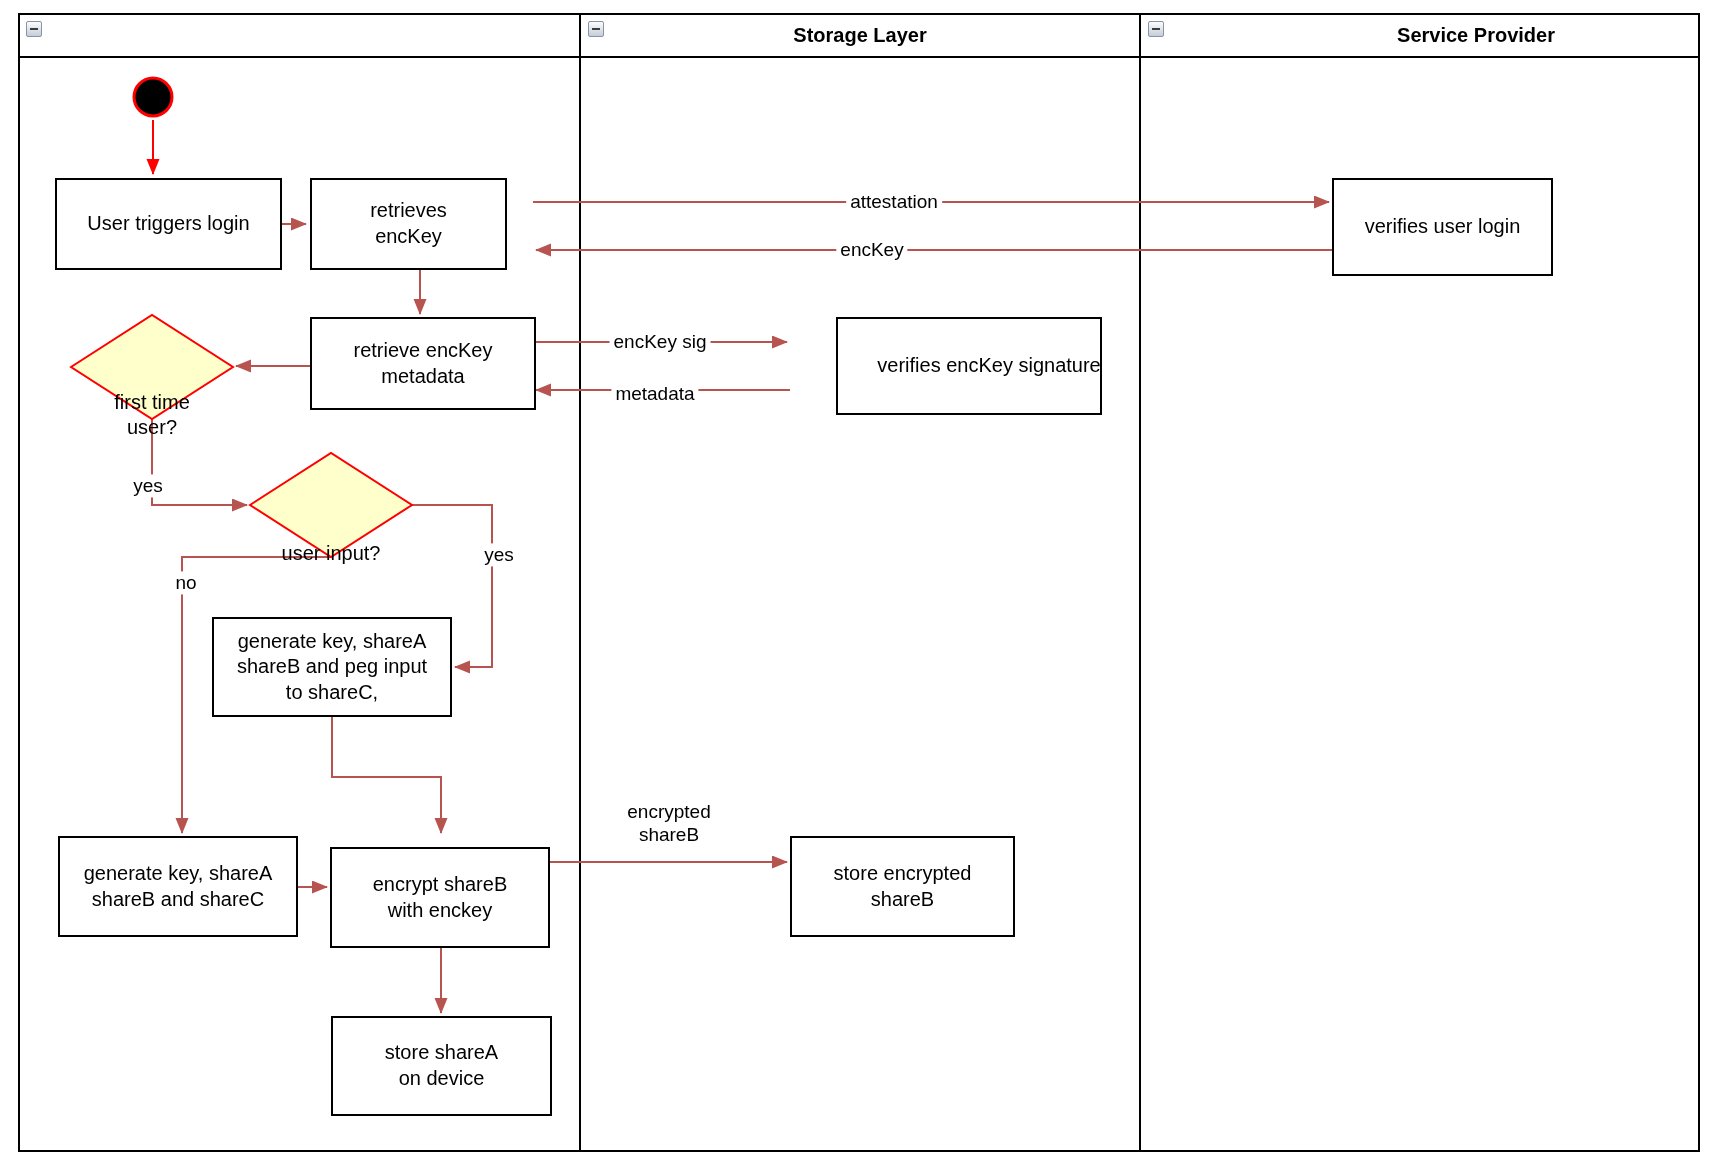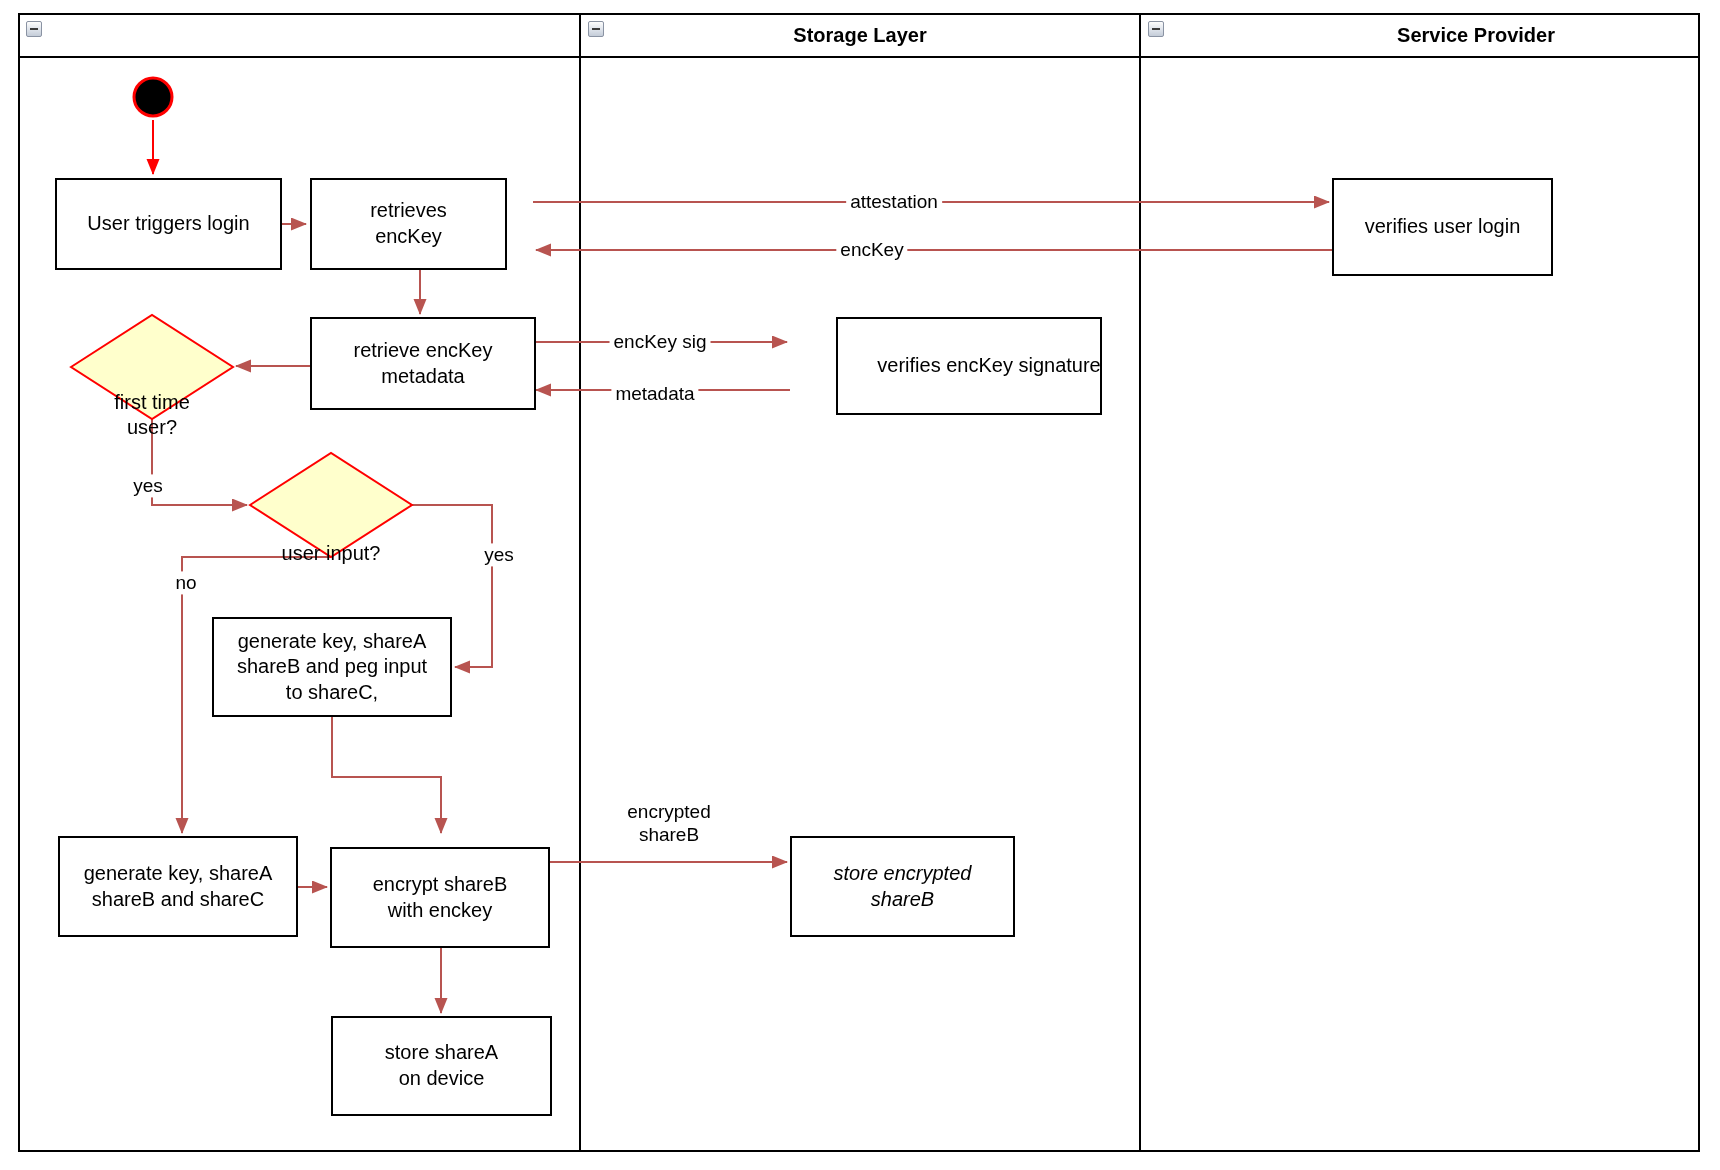--- a/index.html
+++ b/index.html
@@ -123,21 +123,21 @@
 to shareC,</span>
   </div>
   <div class="node" style="left:58px;top:836px;width:240px;height:101px;">
     <span class="txt">generate key, shareA
 shareB and shareC</span>
   </div>
   <div class="node" style="left:330px;top:836px;width:220px;height:101px;margin-top:11px;">
     <span class="txt">encrypt shareB
 with enckey</span>
   </div>
-  <div class="node" style="left:790px;top:836px;width:225px;height:101px;font-style:italic;">
+  <div class="node" style="left:790px;top:836px;width:225px;height:101px;">
     <span class="txt">store encrypted
 shareB</span>
   </div>
   <div class="node" style="left:331px;top:1016px;width:221px;height:100px;">
     <span class="txt">store shareA
 on device</span>
   </div>
 
   <div class="diamond-label" style="left:152px;top:367px;">first time
 user?</div>

